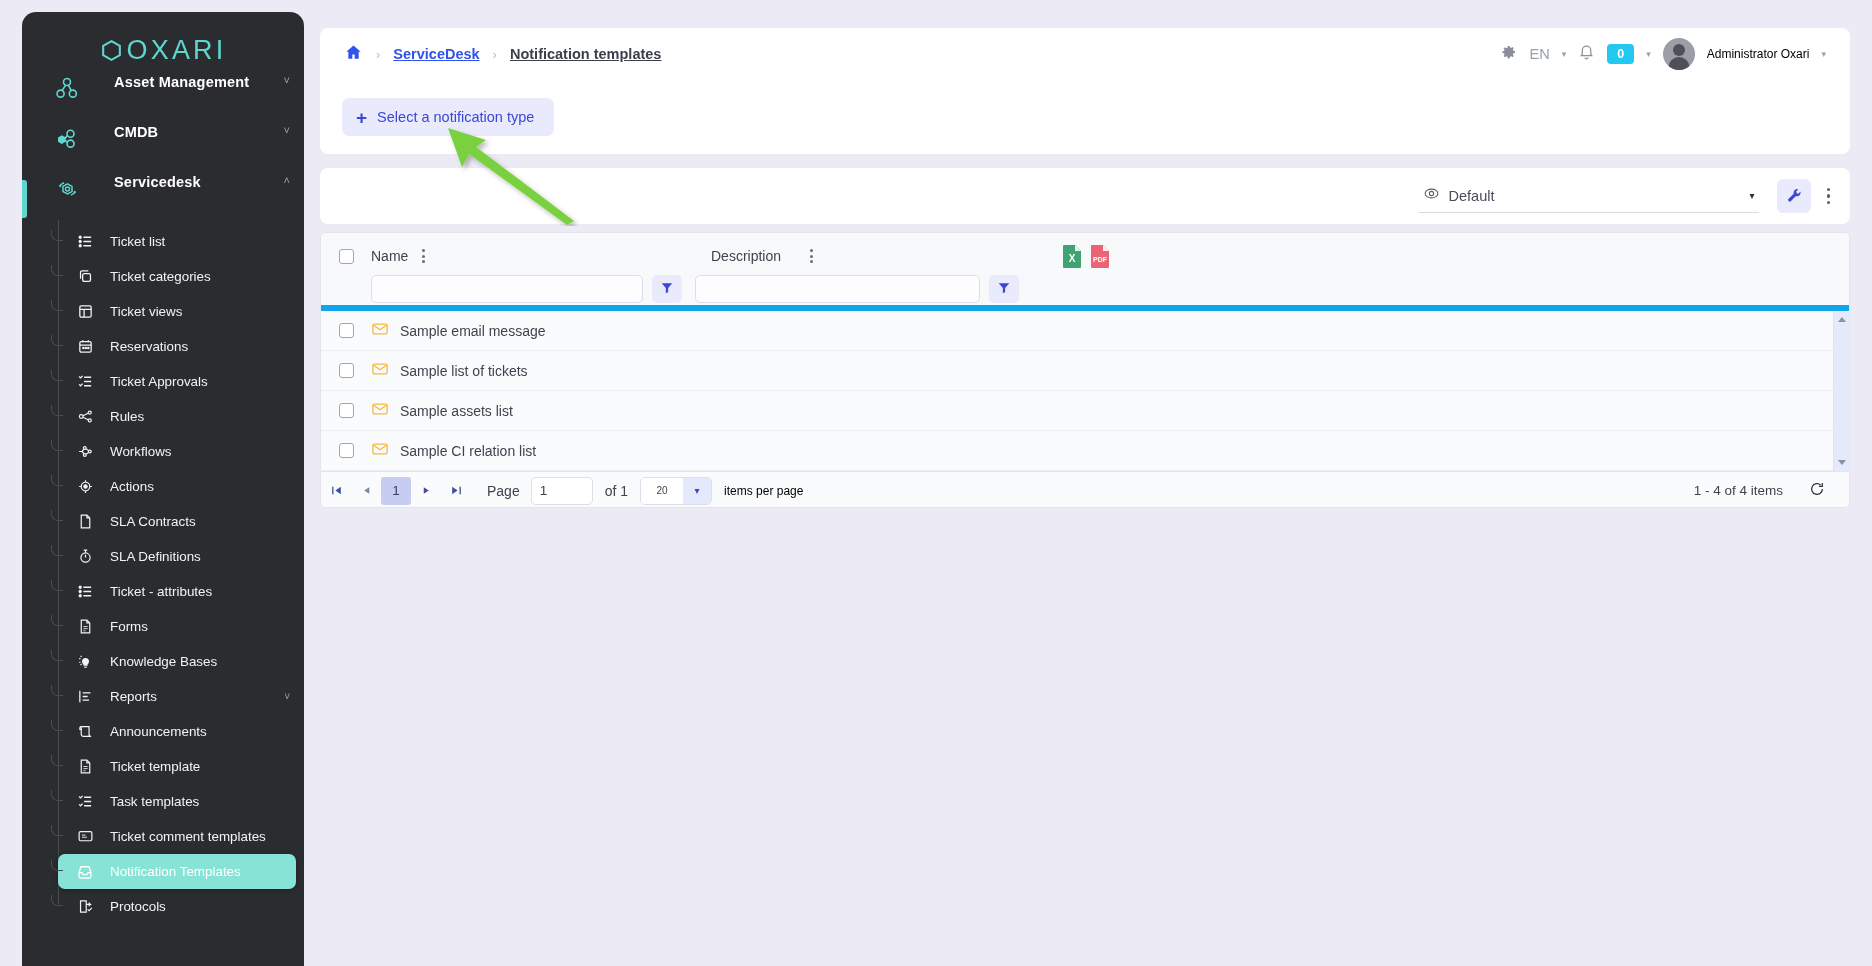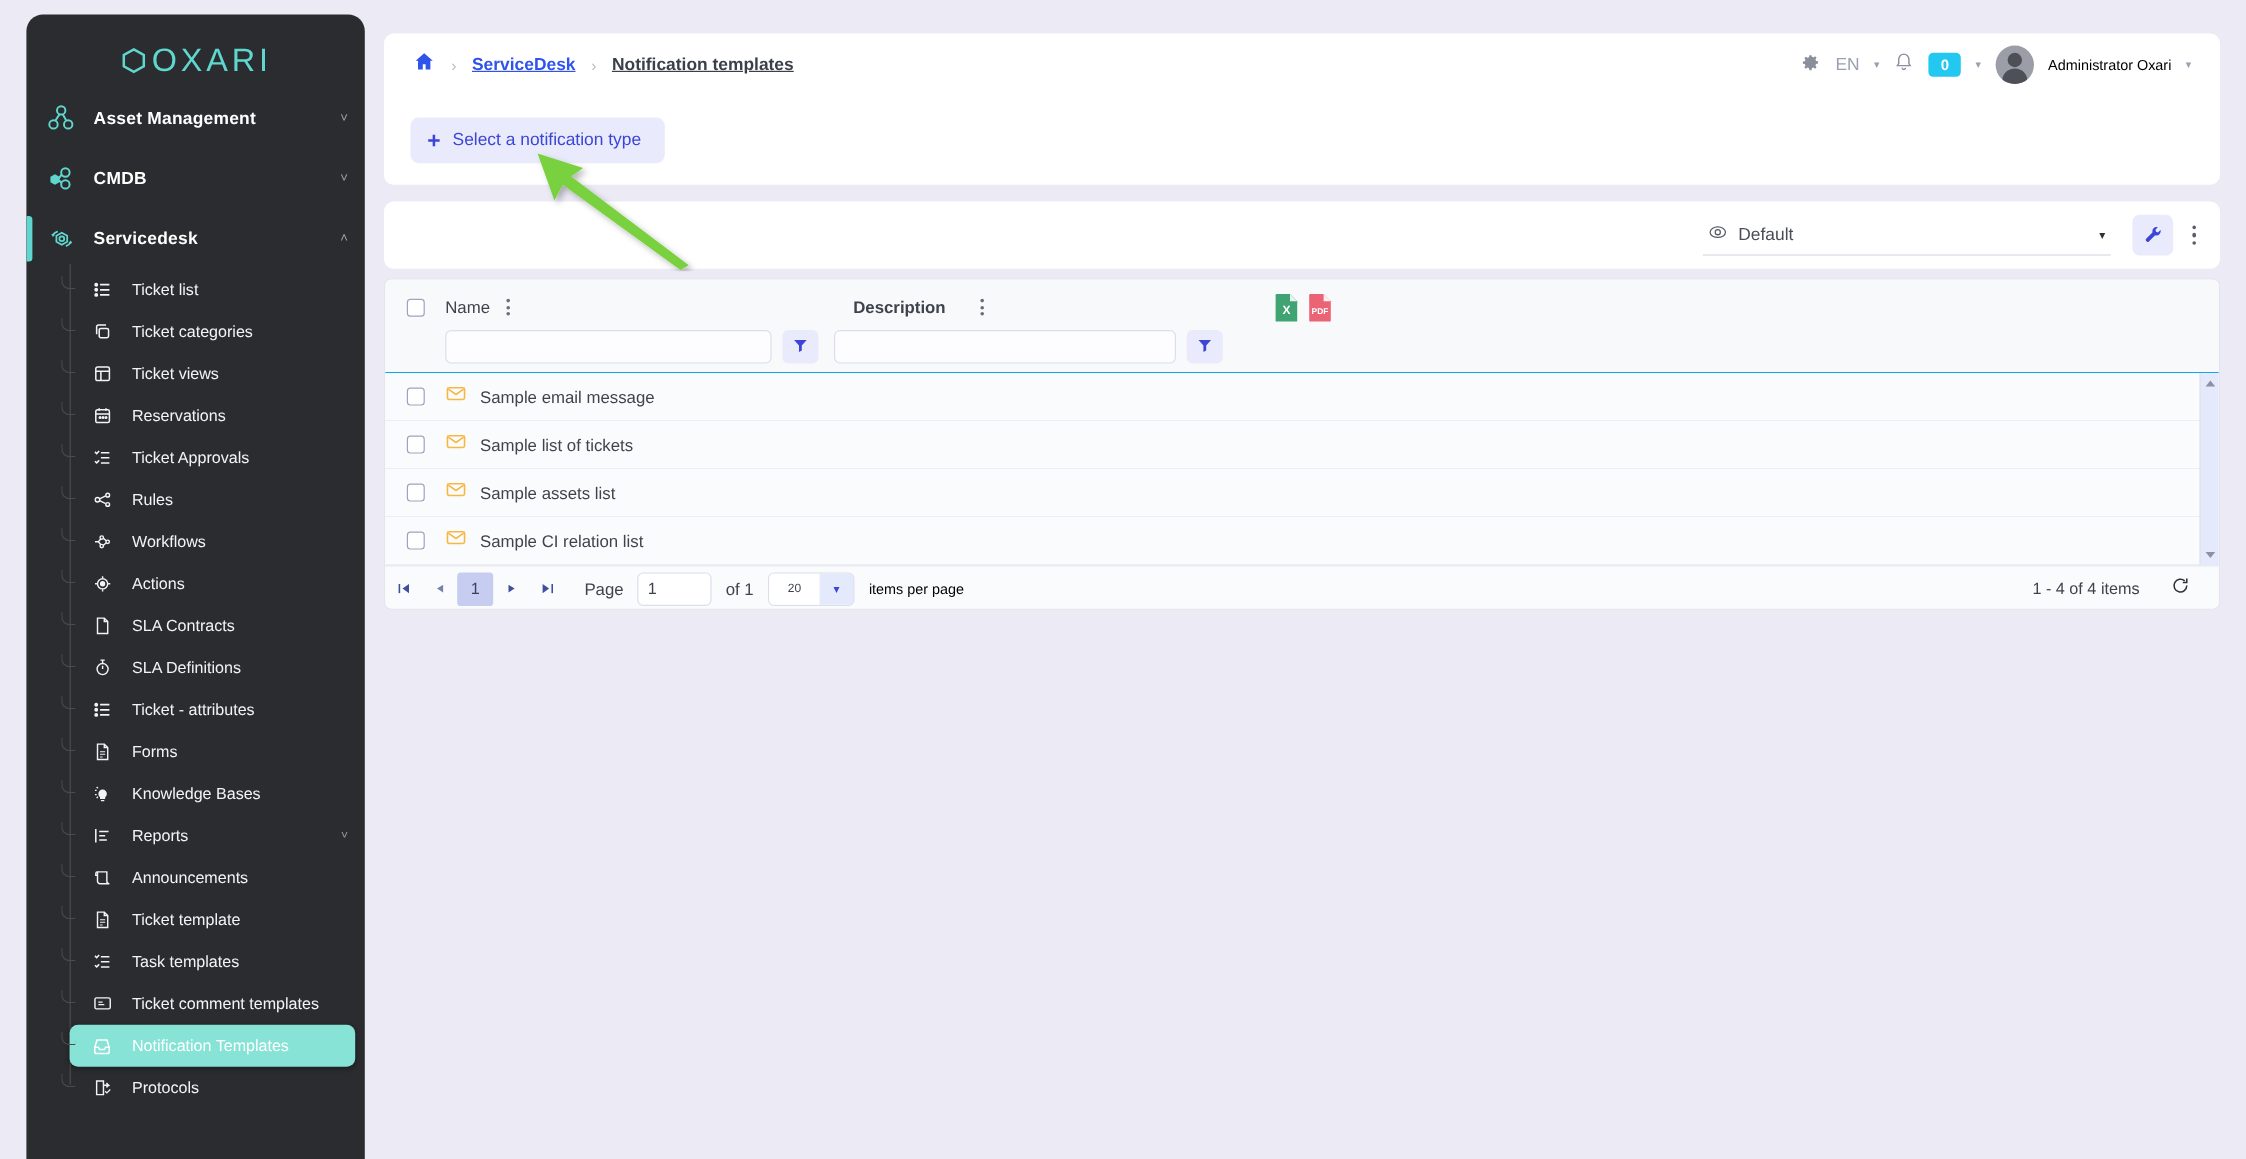--- a/index.html
+++ b/index.html
@@ -22,22 +22,22 @@
     height: 62px; display: flex; align-items: center; justify-content: center;
     padding-top: 14px;
   }
   .logo-text {
     color: #5fd7ce; font-size: 27px; letter-spacing: 3.2px; font-weight: 400;
     display: flex; align-items: center; gap: 2px;
   }
   .logo-hex { display:inline-block; width: 25px; height: 25px; }
 
   .nav-top {
-    display: flex; align-items: center; gap: 12px;
-    height: 50px; padding: 0 14px 0 14px;
+    display: flex; gap: 32px;
+    height: 50px; padding: 0 14px 0 30px;
     position: relative; color: #ffffff;
   }
   .nav-top .ico { width: 30px; height: 30px; flex: 0 0 30px; display:flex; align-items:center; justify-content:center; }
   .nav-top .lbl { font-size: 14.5px; font-weight: bold; letter-spacing: .2px; }
   .nav-top .chev { margin-left: auto; color: #9aa0a6; font-size: 11px; }
   .nav-top.active::before {
     content:""; position: absolute; left: 0; top: 6px; bottom: 6px; width: 5px;
     background: #5fd7ce; border-radius: 0 3px 3px 0;
   }
 
@@ -139,31 +139,31 @@
   }
   .kebab i { width:3.5px; height:3.5px; background:#5a5d68; border-radius:50%; display:block; }
 
   
   #tablecard {
     position:absolute; left: 320px; top: 232px; right: 22px; height: 276px;
     background: #ffffff; border-radius: 6px; overflow:hidden;
     border: 1px solid #e3e4ec;
   }
   .thead {
-    background: #f8f9fb; border-bottom: 1px solid #0ea5e9;
+    background: #f8f9fb; border-bottom: 6px solid #0ea5e9;
     height: 78px; position: relative;
   }
   .th-row { display:flex; align-items:center; height: 40px; padding-top: 6px; }
   .th-check { width: 50px; display:flex; justify-content:center; }
   .chk {
     width: 15px; height: 15px; border: 1.4px solid #9ea3c4; border-radius: 3px;
     background:#fff; display:block; cursor:pointer;
   }
   .th-name { width: 340px; display:flex; align-items:center; gap:14px; }
-  .th-desc { width: 345px; display:flex; align-items:center; gap:29px;font-weight:bold; }
+  .th-desc { width: 345px; display:flex; align-items:center; gap:29px; }
   .th-label { color:#3f434e; font-size: 14px; }
   .th-kebab { display:flex; flex-direction:column; gap:2.5px; }
   .th-kebab i { width:3px; height:3px; background:#6a6e7a; border-radius:50%; display:block; }
   .exports { display:flex; align-items:center; gap:7px; margin-left: 6px; }
   .doc-ico { width: 21px; height: 25px; position: relative; cursor:pointer; }
 
   .filt-row { display:flex; align-items:center; height: 32px; }
   .filt-spacer { width: 50px; }
   .filt-cell { display:flex; align-items:center; gap:9px; }
   .filt-in {

